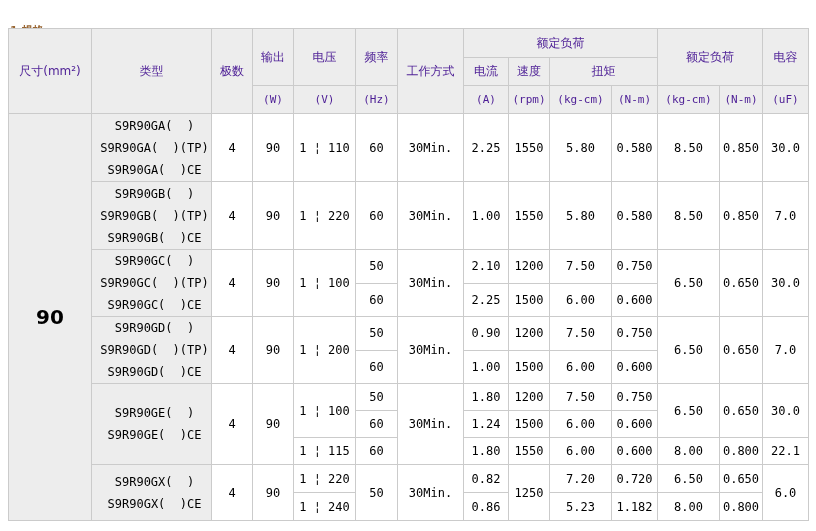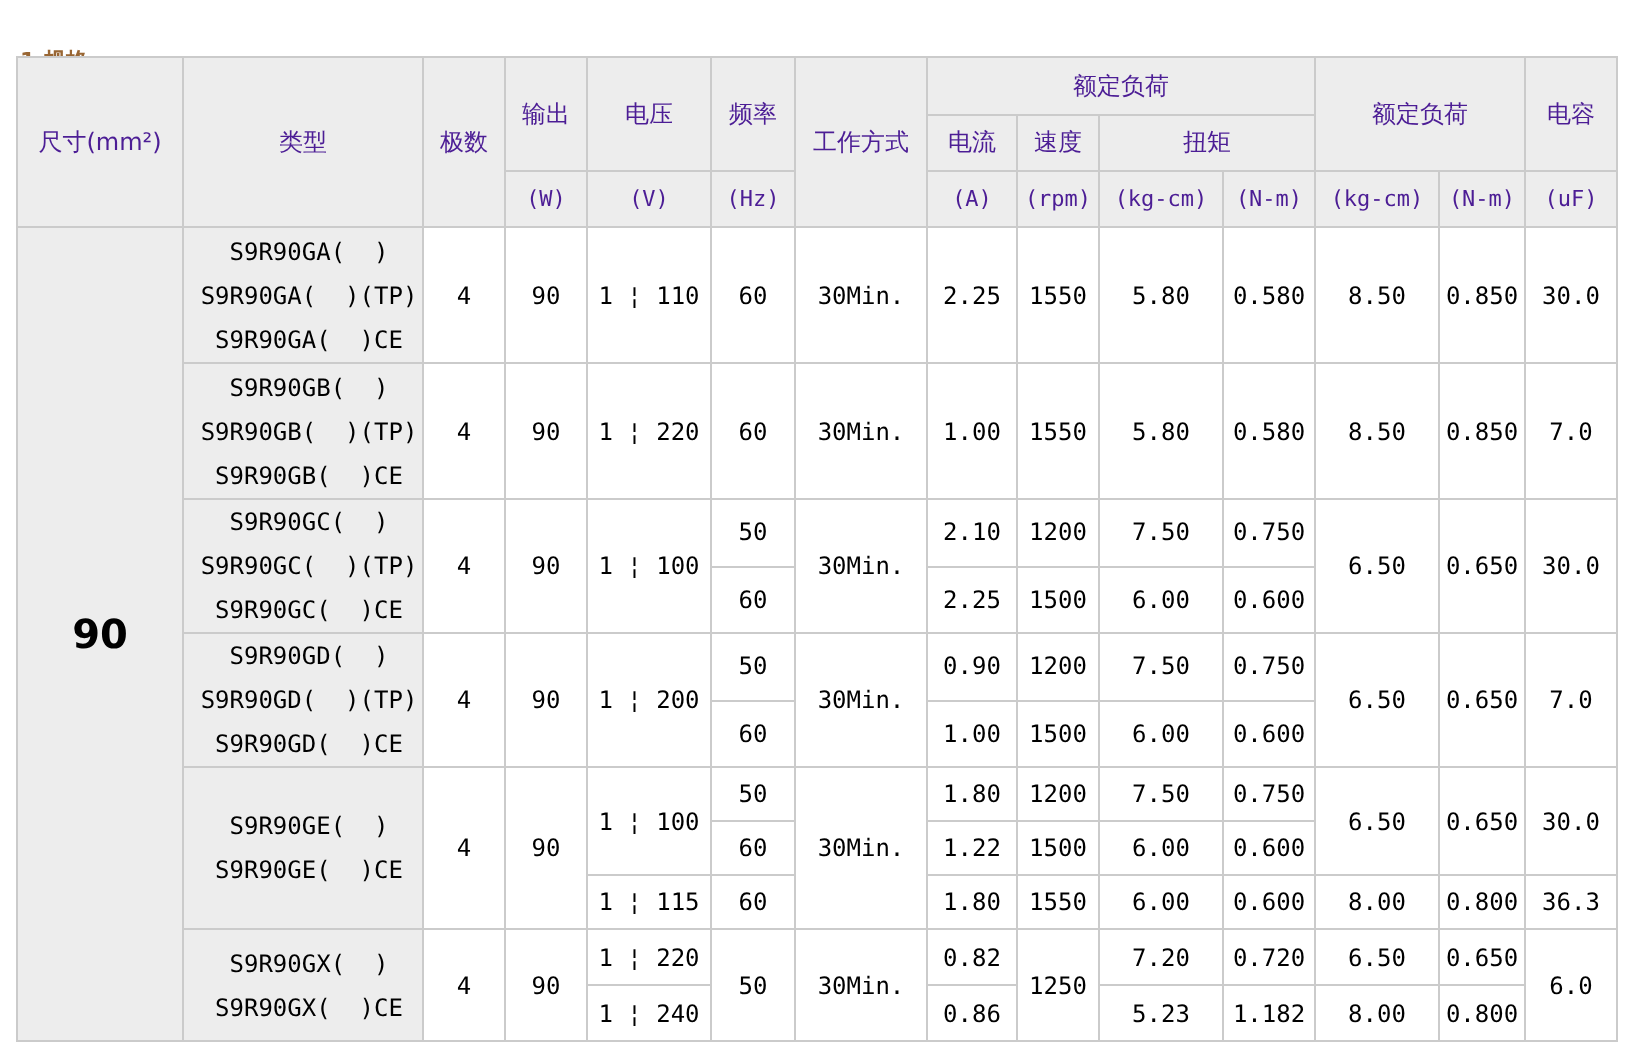--- a/index.html
+++ b/index.html
@@ -207,35 +207,35 @@
           <td class="num">1.80</td>
           <td class="num">1200</td>
           <td class="num">7.50</td>
           <td class="num">0.750</td>
           <td rowspan="2" class="num">6.50</td>
           <td rowspan="2" class="num">0.650</td>
           <td rowspan="2" class="num">30.0</td>
         </tr>
         <tr style="height: 27px;">
           <td class="num">60</td>
-          <td class="num">1.22</td>
+          <td class="num">1.24</td>
           <td class="num">1500</td>
           <td class="num">6.00</td>
           <td class="num">0.600</td>
         </tr>
         <tr style="height: 27px;">
           <td class="num">1 ¦ 115</td>
           <td class="num">60</td>
           <td class="num">1.80</td>
           <td class="num">1550</td>
           <td class="num">6.00</td>
           <td class="num">0.600</td>
           <td class="num">8.00</td>
           <td class="num">0.800</td>
-          <td class="num">36.3</td>
+          <td class="num">22.1</td>
         </tr>
         <tr style="height: 28px;">
           <td rowspan="2" class="type">
             <div>S9R90GX(  )</div>
             <div>S9R90GX(  )CE</div>
           </td>
           <td rowspan="2" class="num">4</td>
           <td rowspan="2" class="num">90</td>
           <td class="num">1 ¦ 220</td>
           <td rowspan="2" class="num">50</td>

